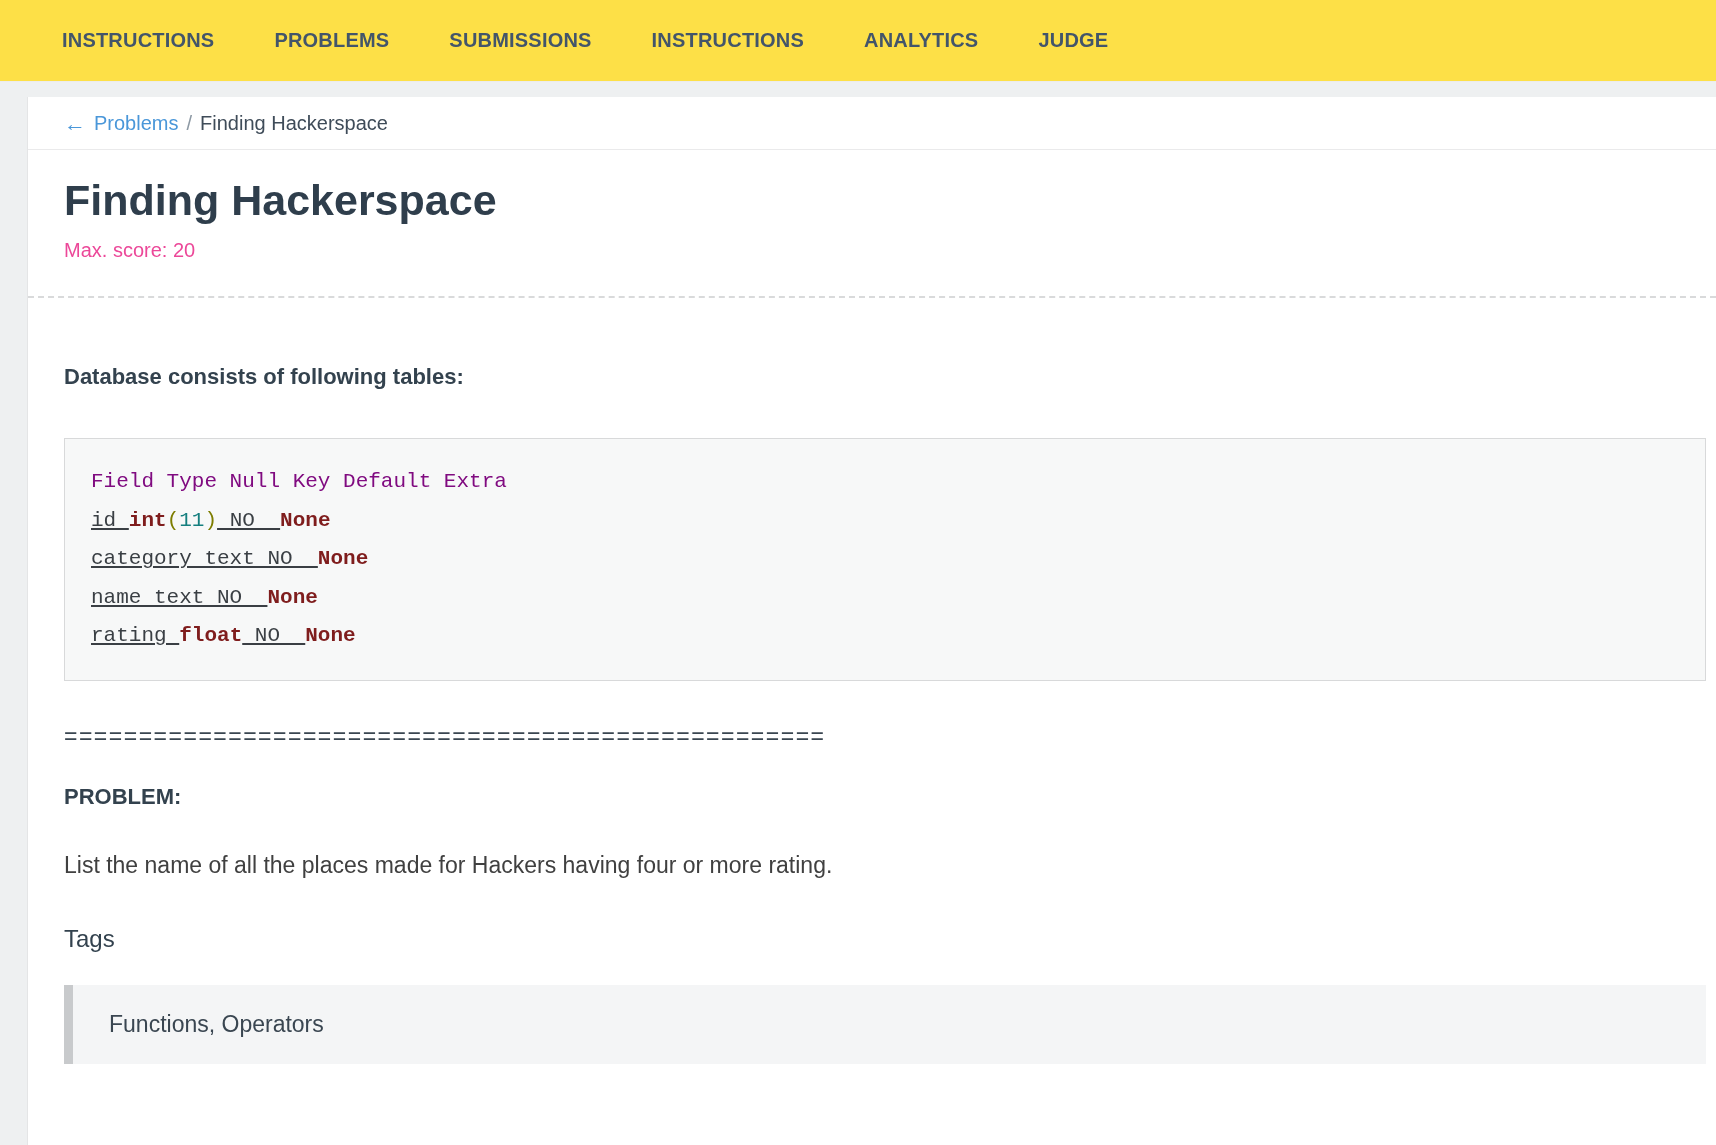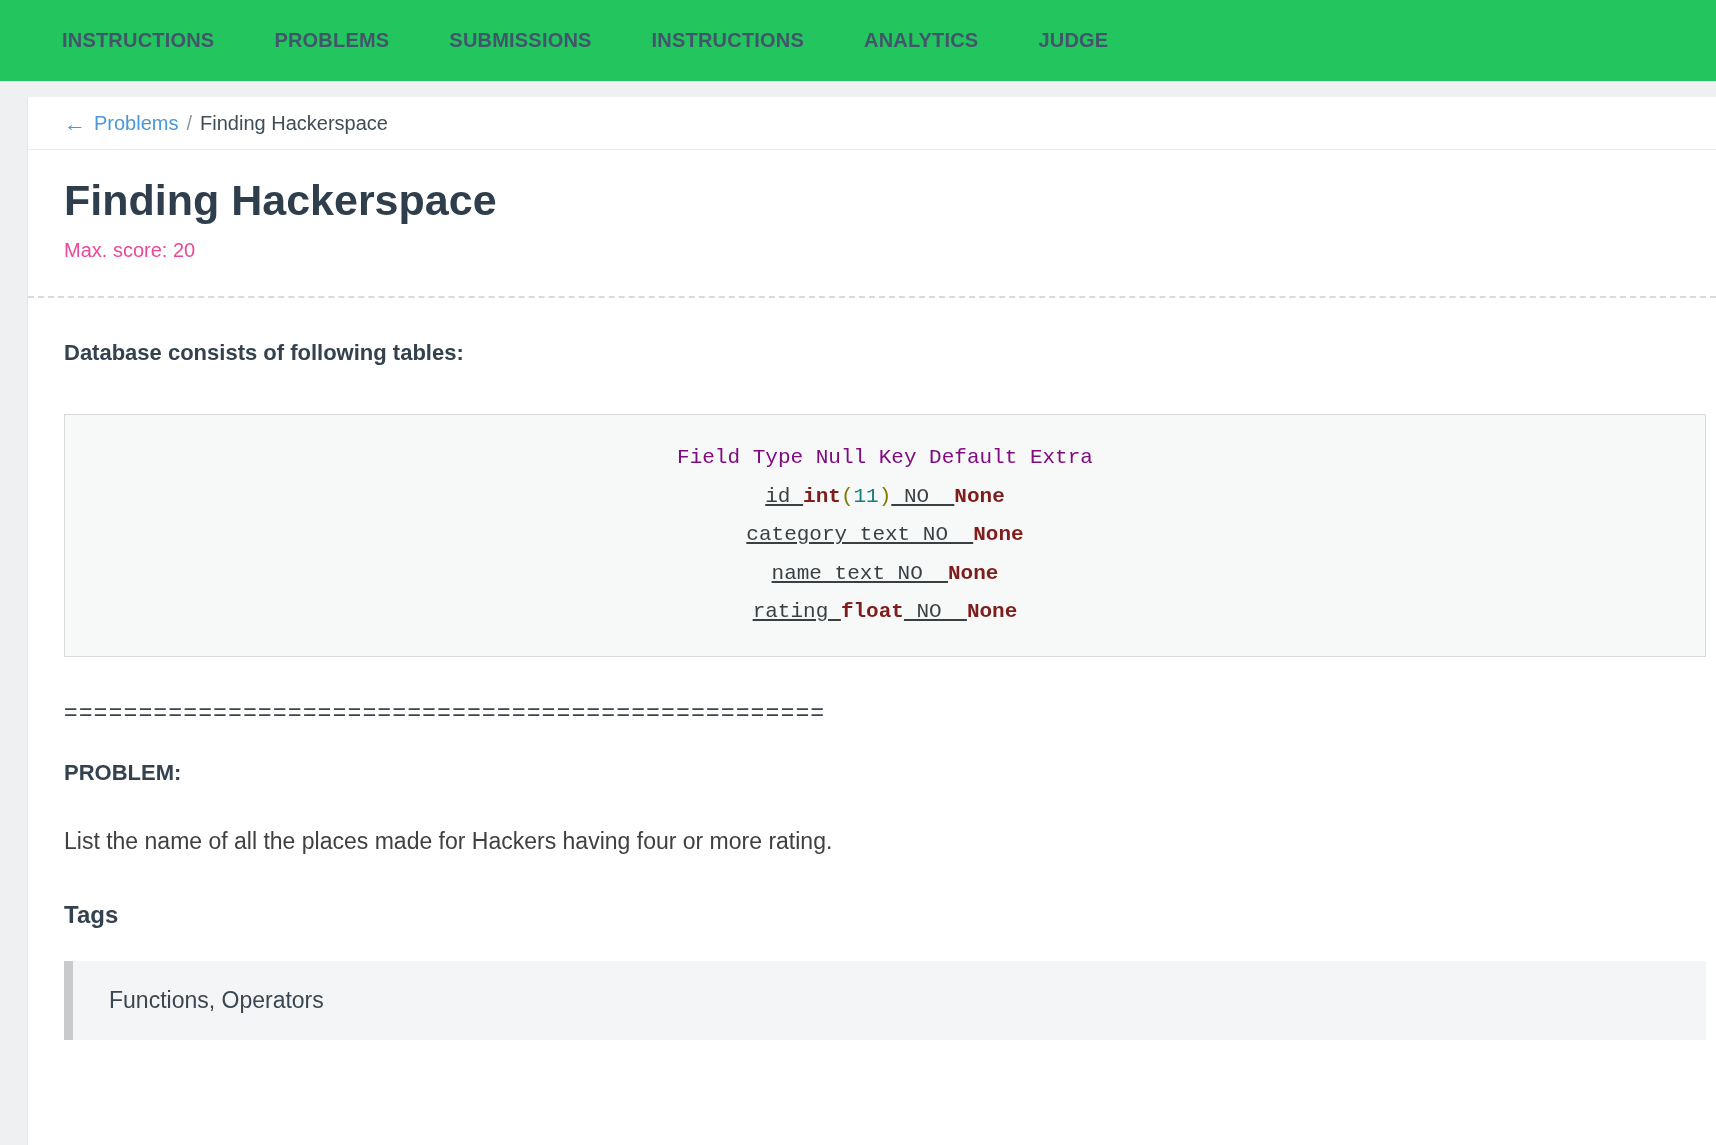--- a/index.html
+++ b/index.html
@@ -7,21 +7,21 @@
     margin: 0; padding: 0;
     width: 1716px; height: 1145px;
     overflow: hidden;
     background: #eef0f1;
     font-family: "Liberation Sans", sans-serif;
     color: #3a4651;
   }
 
   
   .navbar {
-    background: #22c55e;
+    background: #fde047;
     height: 82px;
     display: flex;
     align-items: center;
     padding-left: 62px;
     gap: 60px;
     border-bottom: 1px solid #ececec;
   }
   .nav-item {
     font-weight: 700;
     font-size: 20px;
@@ -67,21 +67,21 @@
   .max-score {
     margin-top: 14px;
     font-size: 20px;
     color: #ec4899;
   }
 
   .content {
     padding: 0 10px 0 36px;
   }
   .intro-heading {
-    margin-top: 42px;
+    margin-top: 66px;
     font-size: 22px;
     font-weight: 700;
     color: #33424e;
   }
   .table-list {
     margin-top: 32px;
     padding-left: 40px;
     font-size: 22px;
     color: #3a4651;
   }
@@ -92,21 +92,20 @@
     background: #f7f8f8;
     border: 1px solid #d8d9da;
     padding: 24px 26px;
     font-family: "Liberation Mono", "DejaVu Sans Mono", monospace;
     font-size: 21px;
   }
   .code-line {
     white-space: pre;
     line-height: 38.5px;
     color: #3a3f44;
-    text-align: center;
   }
   .tok-header { color: #800b80; }
   .tok-kw     { color: #7f1d1d; font-weight: 700; }
   .tok-punc   { color: #7d7d00; }
   .tok-num    { color: #157f7f; }
   .tok-plain  { color: #3a3f44; text-decoration: underline; }
 
   .equals-separator {
     margin-top: 42px;
     font-size: 23px;
@@ -123,21 +122,21 @@
     color: #33424e;
   }
   .statement {
     margin-top: 42px;
     font-size: 23px;
     color: #404040;
   }
   .tags-label {
     margin-top: 46px;
     font-size: 24px;
-    font-weight: 700;
+    font-weight: 400;
     color: #33424e;
   }
   .tags-quote {
     margin-top: 32px;
     background: #f4f5f6;
     border-left: 9px solid #c8cacc;
     padding: 26px 0 26px 36px;
     font-size: 23px;
     color: #3a4651;
   }

